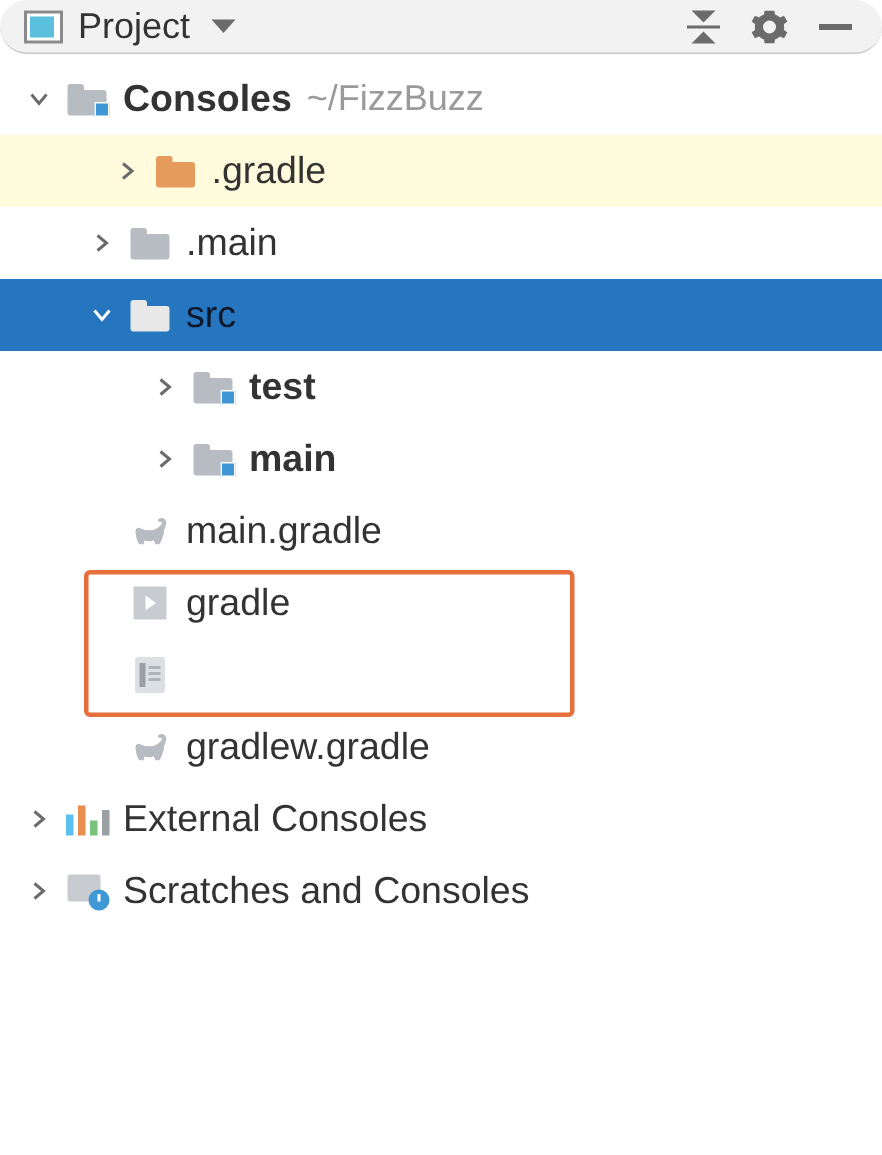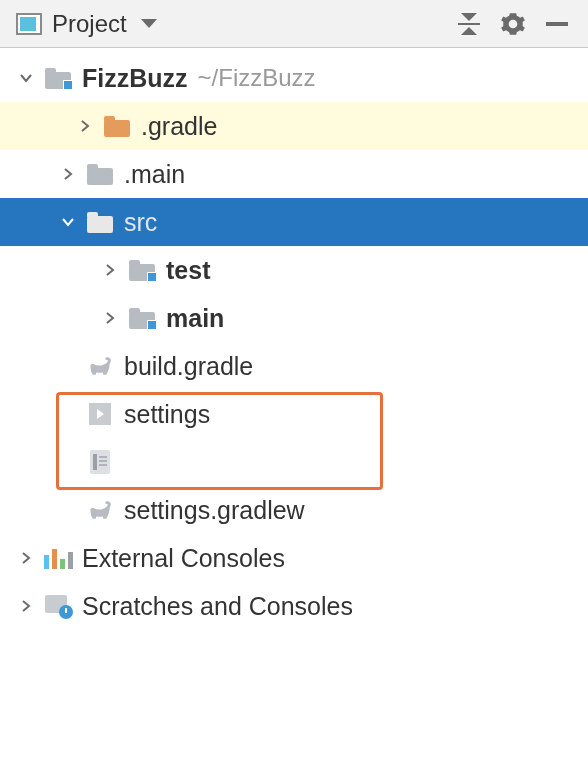--- a/index.html
+++ b/index.html
@@ -7,27 +7,28 @@
       font-family: -apple-system, "SF Pro Text", "Helvetica Neue", Arial, sans-serif;
       font-size: 24px;
       background: #fff;
       color: #333;
       width: 588px;
       height: 770px;
       overflow: hidden;
     }
     
     .header {
-      height: 48px;
+      height: 36px;
       border-bottom: 1px solid #c9c9c9;
       display: flex;
       align-items: center;
       padding: 0 14px 0 16px;
       gap: 10px;
       background: #f2f2f2;
+      border-radius: 20px;
     }
     .hdr-icon-window {
       width: 26px; height: 22px;
       border: 2px solid #8a8a8a;
       position: relative;
       background: #fff;
     }
     .hdr-icon-window::before {
       content: "";
       position: absolute;
@@ -58,21 +59,21 @@
     .icon-minimize { width:22px; height:4px; background:#6b6b6b; }
 
     
     .tree { padding-top: 6px; }
     .row {
       height: 48px;
       display: flex;
       align-items: center;
       white-space: nowrap;
     }
-    .row.selected { background: #2675bf; color: #e5e5e5; }
+    .row.selected { background: #2675bf; color: #0f172a; }
     .row.highlight { background: #fffbdc; padding-left: 17px; }
     .indent { display:inline-block; height:1px; }
     .chev {
       width: 24px; height: 24px;
       display:inline-flex; align-items:center; justify-content:center;
       margin-right: 6px;
       flex:none;
     }
     .chev svg { width:14px; height:14px; }
     .chev svg path { stroke:#6b6b6b; stroke-width:2; fill:none; }
@@ -162,21 +163,21 @@
           <svg viewBox="0 0 14 14">
             <path d="M2 4l5 6 5-6"></path>
           </svg>
         </span>
     <span class="ico">
           <span class="folder blue-dot">
             <span class="folder-body"></span>
             <span class="dot"></span>
           </span>
         </span>
-    <span class="label bold">FizzBuzz</span>
+    <span class="label bold">Consoles</span>
     <span class="muted">~/FizzBuzz</span>
   </div>
 
   <div class="row highlight">
     <span class="indent" style="width:56px"></span>
     <span class="chev">
           <svg viewBox="0 0 14 14">
             <path d="M4 2l6 5-6 5"></path>
           </svg>
         </span>
@@ -252,49 +253,49 @@
   </div>
 
 
   <div class="row">
     <span class="indent" style="width:86px"></span>
     <span class="ico elephant">
       <svg viewBox="0 0 32 24">
             <path fill="#b6bcc2" d="M28 4c-2-3-6-2-6 0 0 1 1 1 2 1 2 0 1 3-3 5-3 2-8 2-12 0-2-1-4 0-4 2 0 3 1 8 3 10h3l1-3c2 1 5 1 7 0l1 3h3c2-2 4-9 4-12 1-2 2-4 1-6z"></path>
           </svg>
     </span>
-    <span class="label">build.gradle</span>
+    <span class="label">main.gradle</span>
   </div>
 
   <div class="row">
     <span class="indent" style="width:86px"></span>
     <span class="ico">
           <span class="sq-arrow"></span>
         </span>
-    <span class="label">settings</span>
+    <span class="label">gradle</span>
   </div>
 
   <div class="row">
     <span class="indent" style="width:86px"></span>
     <span class="ico">
           <span class="file-bat">
             <span class="lbar"></span>
             <span class="lines2"></span>
           </span>
         </span>
   </div>
 
   <div class="row">
     <span class="indent" style="width:86px"></span>
     <span class="ico elephant">
       <svg viewBox="0 0 32 24">
             <path fill="#b6bcc2" d="M28 4c-2-3-6-2-6 0 0 1 1 1 2 1 2 0 1 3-3 5-3 2-8 2-12 0-2-1-4 0-4 2 0 3 1 8 3 10h3l1-3c2 1 5 1 7 0l1 3h3c2-2 4-9 4-12 1-2 2-4 1-6z"></path>
           </svg>
     </span>
-    <span class="label">settings.gradlew</span>
+    <span class="label">gradlew.gradle</span>
   </div>
 
   <div class="row">
     <span class="indent" style="width:14px"></span>
     <span class="chev">
           <svg viewBox="0 0 14 14">
             <path d="M4 2l6 5-6 5"></path>
           </svg>
         </span>
     <span class="ico">

